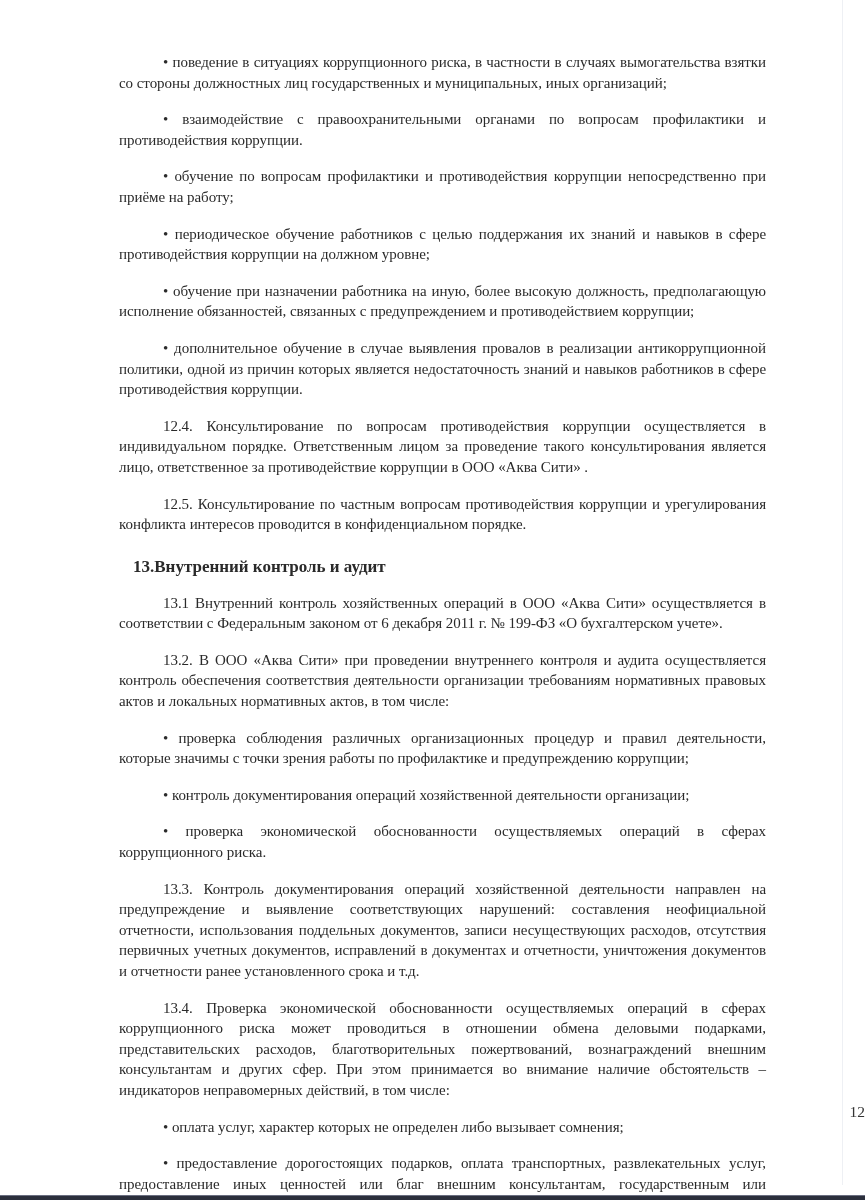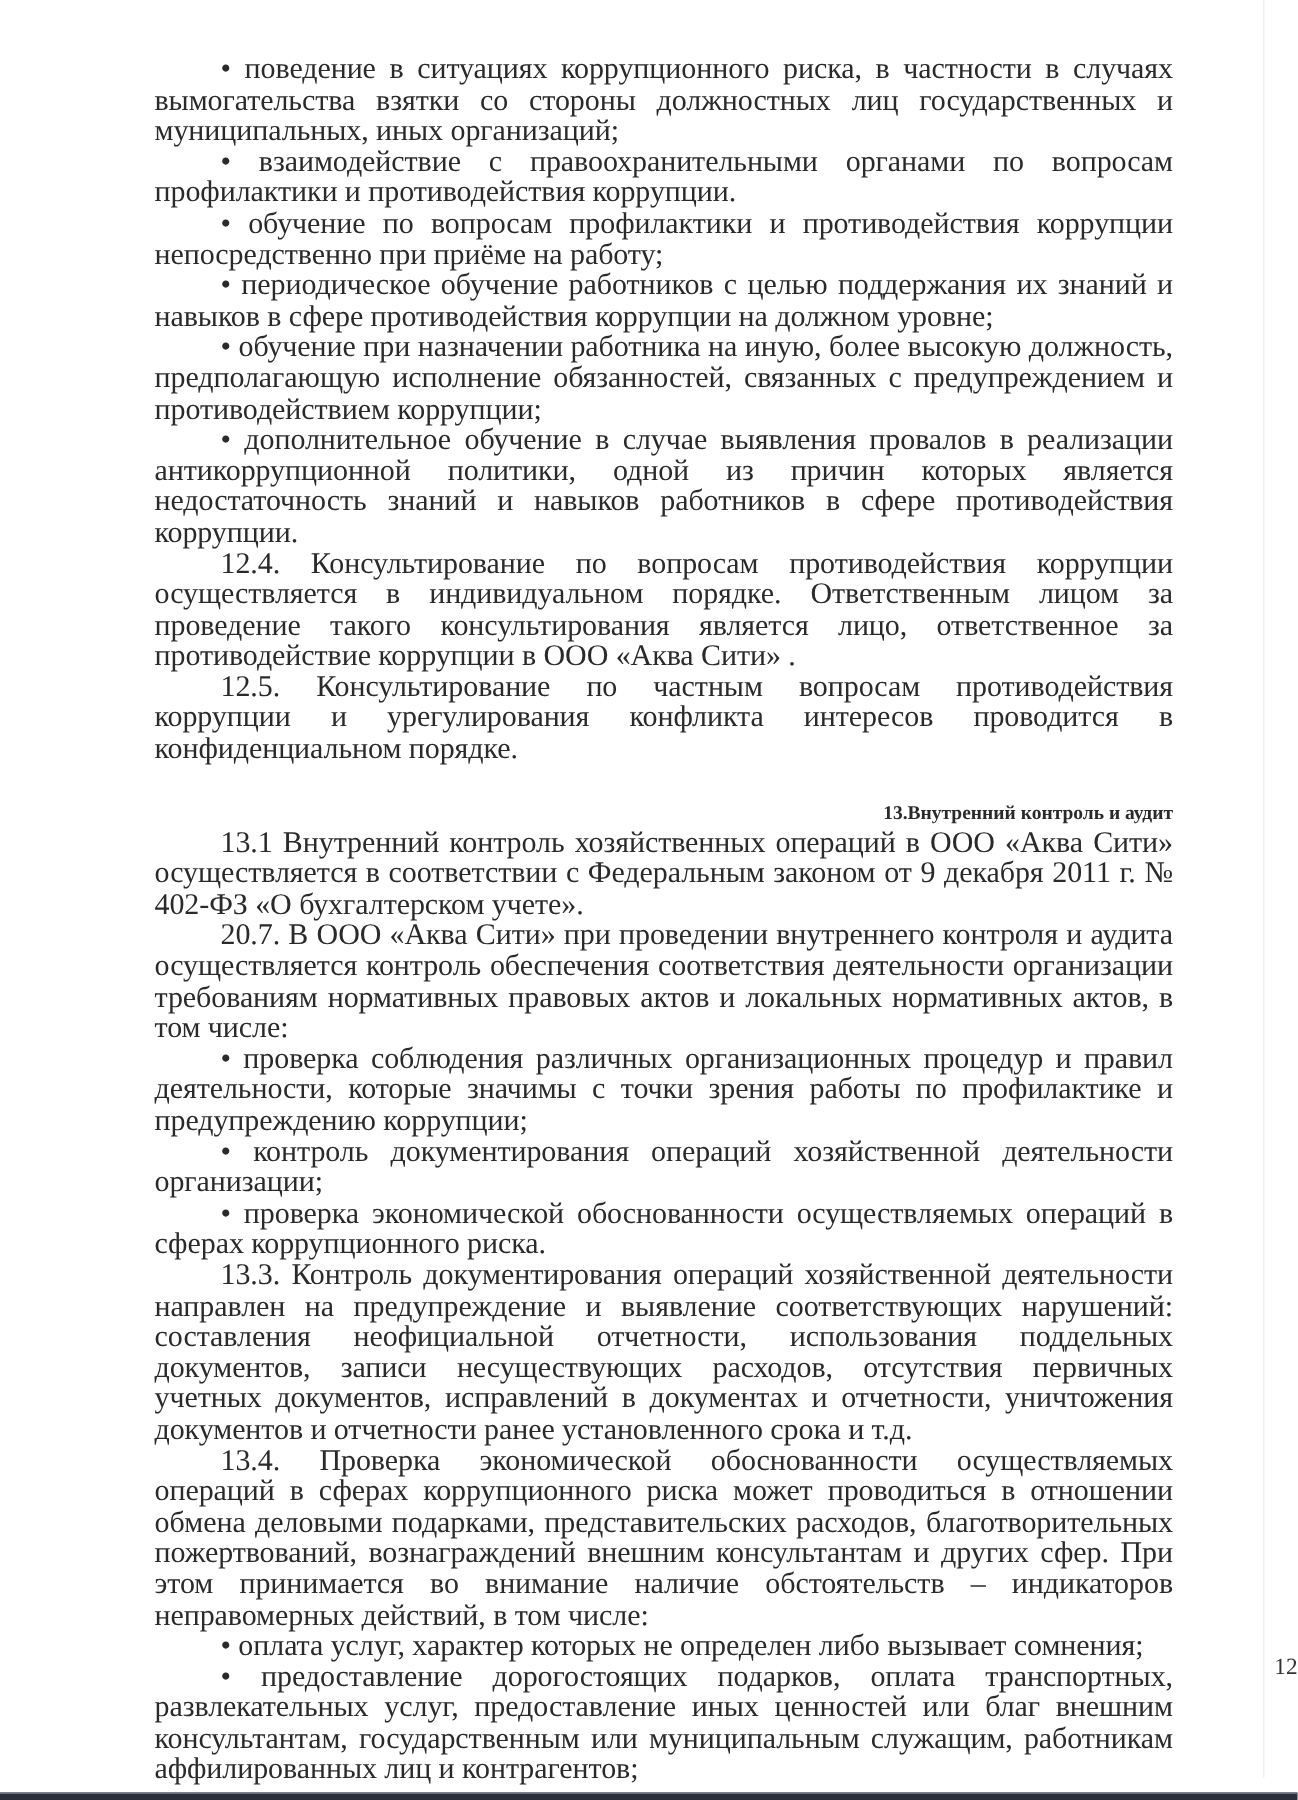--- a/index.html
+++ b/index.html
@@ -2,25 +2,25 @@
 <html><head>
   <meta charset="utf-8">
   <style>
     html, body { margin: 0; padding: 0; }
     body {
       width: 865px; height: 1200px; background: #ffffff; position: relative; overflow: hidden;
       font-family: "Liberation Serif", serif; color: #2a2a2a;
     }
     .page { position: absolute; left: 103px; top: 36px; width: 679px; }
     .para {
-      font-size: 20px; line-height: 20.6px; text-align: justify; margin: 0;
+      font-size: 15px; line-height: 20.6px; text-align: justify; margin: 16px;
       text-indent: 44px; letter-spacing: -0.05px;
     }
     .heading {
-      font-size: 13px; line-height: 21px; font-weight: bold; text-align: right;
+      font-size: 17px; line-height: 21px; font-weight: bold; text-align: left;
       margin: 21px 0 0 0; padding-left: 30px;
     }
     .bullet-mark { display: inline; }
     .page-number {
       position: absolute; left: 0; width: 865px; top: 1103px; text-align: right;
       font-size: 15.5px; color: #333;
     }
     .bottom-bar {
       position: absolute; left: 0; bottom: 0; width: 865px; height: 4px;
       background: #2b2f3c; border-top: 1px solid #6a6e80;
@@ -38,22 +38,22 @@
       <p class="para"><span class="bullet-mark">•</span> <span>взаимодействие с правоохранительными органами по вопросам профилактики и противодействия коррупции.</span></p>
       <p class="para"><span class="bullet-mark">•</span> <span>обучение по вопросам профилактики и противодействия коррупции непосредственно при приёме на работу;</span></p>
       <p class="para"><span class="bullet-mark">•</span> <span>периодическое обучение работников с целью поддержания их знаний и навыков в сфере противодействия коррупции на должном уровне;</span></p>
       <p class="para"><span class="bullet-mark">•</span> <span>обучение при назначении работника на иную, более высокую должность, предполагающую исполнение обязанностей, связанных с предупреждением и противодействием коррупции;</span></p>
       <p class="para"><span class="bullet-mark">•</span> <span>дополнительное обучение в случае выявления провалов в реализации антикоррупционной политики, одной из причин которых является недостаточность знаний и навыков работников в сфере противодействия коррупции.</span></p>
       <p class="para">12.4. Консультирование по вопросам противодействия коррупции осуществляется в индивидуальном порядке. Ответственным лицом за проведение такого консультирования является лицо, ответственное за противодействие коррупции в ООО «Аква Сити» .</p>
       <p class="para">12.5. Консультирование по частным вопросам противодействия коррупции и урегулирования конфликта интересов проводится в конфиденциальном порядке.</p>
     </div>
   <div class="heading">13.Внутренний контроль и аудит</div>
   <div id="part2">
-      <p class="para">13.1 Внутренний контроль хозяйственных операций в ООО «Аква Сити» осуществляется в соответствии с Федеральным законом от 9 декабря 2011 г. № 402-ФЗ «О бухгалтерском учете».</p>
-      <p class="para">20.7. В ООО «Аква Сити» при проведении внутреннего контроля и аудита осуществляется контроль обеспечения соответствия деятельности организации требованиям нормативных правовых актов и локальных нормативных актов, в том числе:</p>
+      <p class="para">13.1 Внутренний контроль хозяйственных операций в ООО «Аква Сити» осуществляется в соответствии с Федеральным законом от 6 декабря 2011 г. № 199-ФЗ «О бухгалтерском учете».</p>
+      <p class="para">13.2. В ООО «Аква Сити» при проведении внутреннего контроля и аудита осуществляется контроль обеспечения соответствия деятельности организации требованиям нормативных правовых актов и локальных нормативных актов, в том числе:</p>
       <p class="para"><span class="bullet-mark">•</span> <span>проверка соблюдения различных организационных процедур и правил деятельности, которые значимы с точки зрения работы по профилактике и предупреждению коррупции;</span></p>
       <p class="para"><span class="bullet-mark">•</span> <span>контроль документирования операций хозяйственной деятельности организации;</span></p>
       <p class="para"><span class="bullet-mark">•</span> <span>проверка экономической обоснованности осуществляемых операций в сферах коррупционного риска.</span></p>
       <p class="para">13.3. Контроль документирования операций хозяйственной деятельности направлен на предупреждение и выявление соответствующих нарушений: составления неофициальной отчетности, использования поддельных документов, записи несуществующих расходов, отсутствия первичных учетных документов, исправлений в документах и отчетности, уничтожения документов и отчетности ранее установленного срока и т.д.</p>
       <p class="para">13.4. Проверка экономической обоснованности осуществляемых операций в сферах коррупционного риска может проводиться в отношении обмена деловыми подарками, представительских расходов, благотворительных пожертвований, вознаграждений внешним консультантам и других сфер. При этом принимается во внимание наличие обстоятельств – индикаторов неправомерных действий, в том числе:</p>
       <p class="para"><span class="bullet-mark">•</span> <span>оплата услуг, характер которых не определен либо вызывает сомнения;</span></p>
       <p class="para"><span class="bullet-mark">•</span> <span>предоставление дорогостоящих подарков, оплата транспортных, развлекательных услуг, предоставление иных ценностей или благ внешним консультантам, государственным или муниципальным служащим, работникам аффилированных лиц и контрагентов;</span></p>
     </div>
 </div>
 

